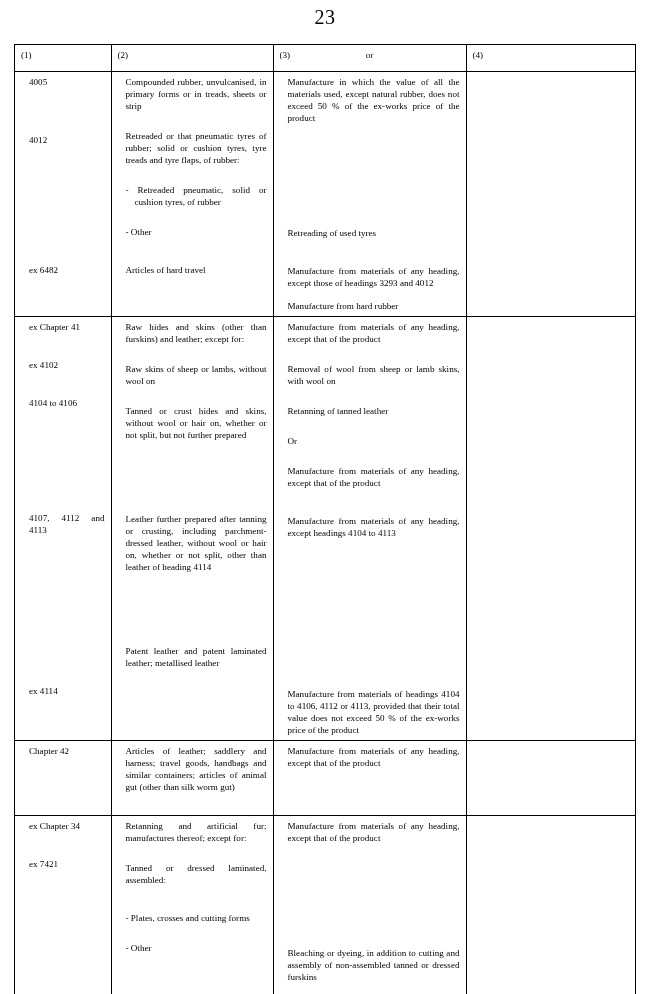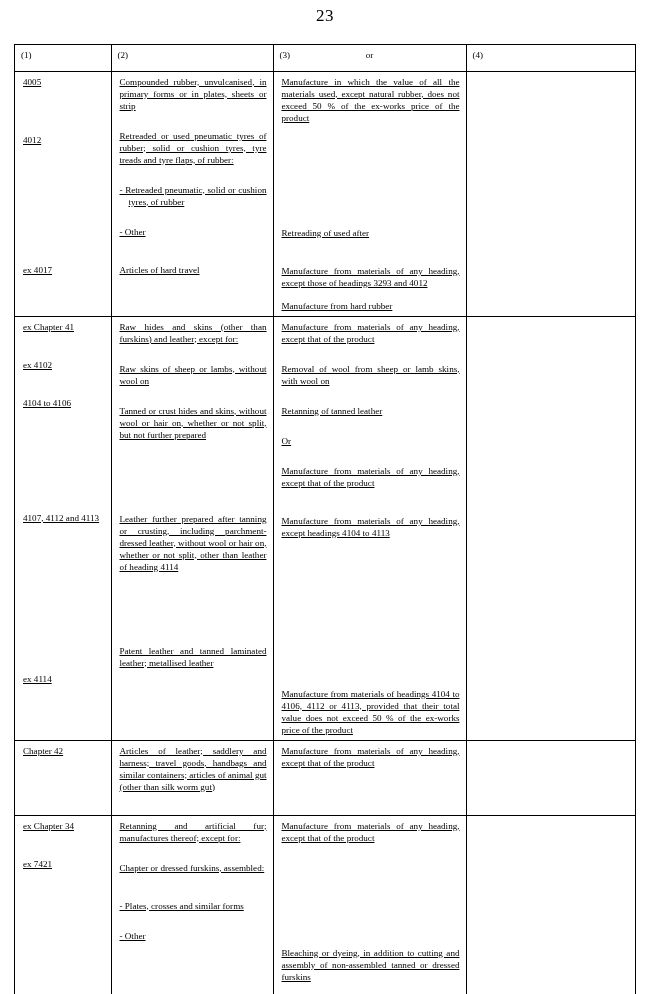--- a/index.html
+++ b/index.html
@@ -15,21 +15,21 @@
     color: #000;
     overflow: hidden;
   }
 
   .page-number {
     position: absolute;
     top: 6px;
     left: 0;
     width: 650px;
     text-align: center;
-    font-size: 17px;
+    font-size: 20px;
     letter-spacing: 0.5px;
   }
 
   .table-wrap {
     position: absolute;
     left: 14px;
     top: 44px;
     width: 622px;
     border-left: 1.4px solid #000;
     border-right: 1.4px solid #000;
@@ -77,21 +77,21 @@
   }
   .hdr3 .or {
     position: absolute;
     left: 0;
     right: 0;
     text-align: center;
     top: 0;
   }
 
   .just { text-align: justify; text-align-last: left; hyphens: none; }
-  .entry { margin: 0 0 0 2px; text-decoration: underline; }
+  .entry { margin: 0 0 0 8px; }
   .spacer-sm { height: 11px; }
   .spacer-md { height: 18px; }
   .spacer-lg { height: 26px; }
   .spacer-xl { height: 46px; }
 
   .sub {
     padding-left: 9px;
     text-indent: -9px;
     text-align: justify;
     text-align-last: left;
@@ -128,41 +128,41 @@
       </tr>
 
       <tr class="group-row">
         <td>
           <div class="entry code">4005</div>
           <div class="spacer-xl"></div>
           <div class="entry code">4012</div>
           <div class="spacer-xl"></div>
           <div class="spacer-xl"></div>
           <div class="spacer-lg"></div>
-          <div class="entry code">ex 4017</div>
-        </td>
-
-        <td>
-          <div class="entry just">Compounded rubber, unvulcanised, in primary forms or in plates, sheets or strip</div>
-          <div class="spacer-md"></div>
-          <div class="entry just">Retreaded or used pneumatic tyres of rubber; solid or cushion tyres, tyre treads and tyre flaps, of rubber:</div>
+          <div class="entry code">ex 6482</div>
+        </td>
+
+        <td>
+          <div class="entry just">Compounded rubber, unvulcanised, in primary forms or in treads, sheets or strip</div>
+          <div class="spacer-md"></div>
+          <div class="entry just">Retreaded or that pneumatic tyres of rubber; solid or cushion tyres, tyre treads and tyre flaps, of rubber:</div>
           <div class="spacer-md"></div>
           <div class="entry sub">- Retreaded pneumatic, solid or cushion tyres, of rubber</div>
           <div class="spacer-md"></div>
           <div class="entry sub">- Other</div>
           <div class="spacer-lg"></div>
           <div class="entry just">Articles of hard travel</div>
         </td>
 
         <td>
           <div class="entry just">Manufacture in which the value of all the materials used, except natural rubber, does not exceed 50 % of the ex-works price of the product</div>
           <div class="spacer-xl"></div>
           <div class="spacer-xl"></div>
           <div class="spacer-sm"></div>
-          <div class="entry just">Retreading of used after</div>
+          <div class="entry just">Retreading of used tyres</div>
           <div class="spacer-lg"></div>
           <div class="entry just">Manufacture from materials of any heading, except those of headings 3293 and 4012</div>
           <div class="spacer-sm"></div>
           <div class="entry just">Manufacture from hard rubber</div>
         </td>
 
         <td class="last">
           <div class="entry"></div>
         </td>
       </tr>
@@ -189,21 +189,21 @@
           <div class="entry just">Raw hides and skins (other than furskins) and leather; except for:</div>
           <div class="spacer-md"></div>
           <div class="entry just">Raw skins of sheep or lambs, without wool on</div>
           <div class="spacer-md"></div>
           <div class="entry just">Tanned or crust hides and skins, without wool or hair on, whether or not split, but not further prepared</div>
           <div class="spacer-xl"></div>
           <div class="spacer-lg"></div>
           <div class="entry just">Leather further prepared after tanning or crusting, including parchment-dressed leather, without wool or hair on, whether or not split, other than leather of heading 4114</div>
           <div class="spacer-xl"></div>
           <div class="spacer-lg"></div>
-          <div class="entry just">Patent leather and tanned laminated leather; metallised leather</div>
+          <div class="entry just">Patent leather and patent laminated leather; metallised leather</div>
         </td>
 
         <td>
           <div class="entry just">Manufacture from materials of any heading, except that of the product</div>
           <div class="spacer-md"></div>
           <div class="entry just">Removal of wool from sheep or lamb skins, with wool on</div>
           <div class="spacer-md"></div>
           <div class="entry just">Retanning of tanned leather</div>
           <div class="spacer-md"></div>
           <div class="entry">Or</div>
@@ -245,23 +245,23 @@
           <div class="spacer-lg"></div>
           <div class="entry code">ex 7421</div>
           <div class="spacer-xl"></div>
           <div class="spacer-xl"></div>
           <div class="spacer-lg"></div>
         </td>
 
         <td>
           <div class="entry just">Retanning and artificial fur; manufactures thereof; except for:</div>
           <div class="spacer-md"></div>
-          <div class="entry just">Chapter or dressed furskins, assembled:</div>
-          <div class="spacer-lg"></div>
-          <div class="entry sub">- Plates, crosses and similar forms</div>
+          <div class="entry just">Tanned or dressed laminated, assembled:</div>
+          <div class="spacer-lg"></div>
+          <div class="entry sub">- Plates, crosses and cutting forms</div>
           <div class="spacer-md"></div>
           <div class="entry sub">- Other</div>
           <div class="spacer-lg"></div>
         </td>
 
         <td>
           <div class="entry just">Manufacture from materials of any heading, except that of the product</div>
           <div class="spacer-xl"></div>
           <div class="spacer-xl"></div>
           <div class="spacer-sm"></div>

